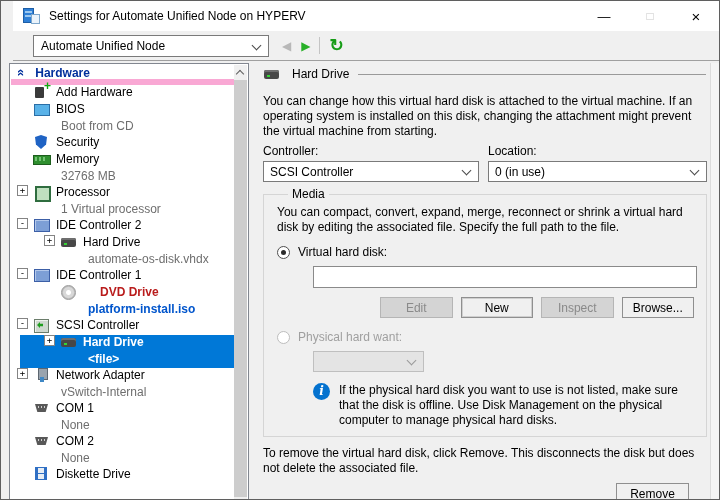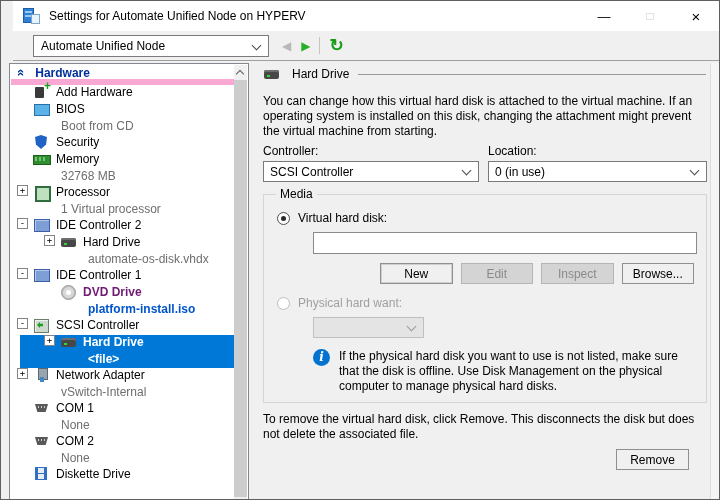--- a/index.html
+++ b/index.html
@@ -44,21 +44,21 @@
   .trow.lvl1 { padding-left:6px; }
   .trow.lvl2 { padding-left:33px; }
   .exp { flex:none; width:11px; height:11px; border:1px solid #848484; background:#fff; color:#000;
          font:9px/9px "DejaVu Sans Mono", monospace; text-align:center; margin-right:5px; }
   .exp.none { visibility:hidden; }
   .ti { flex:none; width:18px; height:14px; margin-right:5px; position:relative; }
   .tl { white-space:nowrap; }
   .tsub { height:16px; line-height:15px; color:#6e6e6e; white-space:nowrap; }
   .tsub.lvl1 { padding-left:50px; }
   .tsub.lvl2 { padding-left:77px; }
-  .blue-bold { color:#701a75; font-weight:bold; }
+  .blue-bold { color:#b91c1c; font-weight:bold;margin-left:17px; }
   .blue-bold-sub { color:#0055cc; font-weight:bold; }
   .sel { background:#0078d7; color:#fff; font-weight:bold; margin-left:9px; }
   .sel .trow.lvl2 { padding-left:24px; }
   .sel .tsub.lvl2 { padding-left:68px; color:#fff; }
   .sel .exp { color:#000; }
 
   
   .ti-addhw::before { content:""; position:absolute; left:2px; top:2px; width:9px; height:11px; background:#3a3a3a; border-radius:1px; }
   .ti-addhw::after { content:"+"; position:absolute; right:0px; top:-5px; color:#12a812; font:bold 12px/12px "Liberation Sans",sans-serif; }
   .ti-monitor::before { content:""; position:absolute; left:1px; top:2px; width:14px; height:10px; background:#59b2e8; border:1px solid #2a6ea6; }
@@ -96,21 +96,21 @@
   .fields { display:flex; margin-top:5px; padding:0 4px; }
   .fcol1 { width:224px; }
   .fcol2 { margin-left:5px; width:219px; }
   .flabel { display:block; margin-bottom:3px; }
   .combo { height:21px; background:#fff; border:1px solid #7a7a7a; display:flex; align-items:center; padding-left:6px; position:relative; }
   .combo .chev { position:absolute; right:8px; top:8px; }
   .combo.disabled { background:#e4e4e4; border-color:#bfbfbf; }
   .combo.disabled .chev { border-color:#9a9a9a; }
 
   .group { position:relative; border:1px solid #d5d5d5; margin:12px 4px 0 4px; padding:6px 12px 8px 13px; }
-  .group-legend { position:absolute; top:-8px; left:12px; background:#f0f0f0; padding:0 4px; }
+  .group-legend { position:absolute; top:-8px; left:24px; background:#f0f0f0; padding:0 4px; }
   .gdesc { line-height:15px; margin-top:4px; }
   .radio-row { display:flex; align-items:center; margin-top:10px;text-align:center; }
   .radio { flex:none; width:13px; height:13px; border-radius:50%; background:#fff; border:1px solid #4f4f4f; position:relative; margin-right:8px; }
   .radio.on::after { content:""; position:absolute; left:3px; top:3px; width:5px; height:5px; border-radius:50%; background:#2b2b2b; }
   .radio.disabled { border-color:#bdbdbd; }
   .dim { color:#9f9f9f; }
   .vhd-input { display:block; margin:7px 0 0 36px; width:384px; height:22px; border:1px solid #8a8a8a; background:#fff; font:inherit; padding:0 4px; }
   .btn-row { display:flex; margin:9px 0 0 103px; }
   .btn { width:73px; height:21px; background:#f0f0f0; border:1px solid #8f8f8f; font-family:inherit; font-size:12px; color:#000; }
   .btn + .btn { margin-left:8px; }
@@ -303,31 +303,32 @@
           <span class="flabel">Location:</span>
           <div class="combo" style="width:219px;">
             <span>0 (in use)</span>
             <span class="chev"></span>
           </div>
         </div>
       </div>
 
       <div class="group">
         <span class="group-legend">Media</span>
+        <div class="gdesc">You can compact, convert, expand, merge, reconnect or shrink a virtual hard disk by editing the associated file. Specify the full path to the file.</div>
 
         <div class="radio-row">
           <span class="radio on"></span>
           <span>Virtual hard disk:</span>
         </div>
 
         <input class="vhd-input" type="text" value="" style="">
 
         <div class="btn-row">
+          <button class="btn disabled">Edit</button>
           <button class="btn first">New</button>
-          <button class="btn disabled">Edit</button>
           <button class="btn disabled">Inspect</button>
           <button class="btn">Browse...</button>
         </div>
 
         <div class="radio-row phys-row">
           <span class="radio disabled"></span>
           <span class="dim">Physical hard want:</span>
         </div>
 
         <div class="combo disabled phys-combo">

